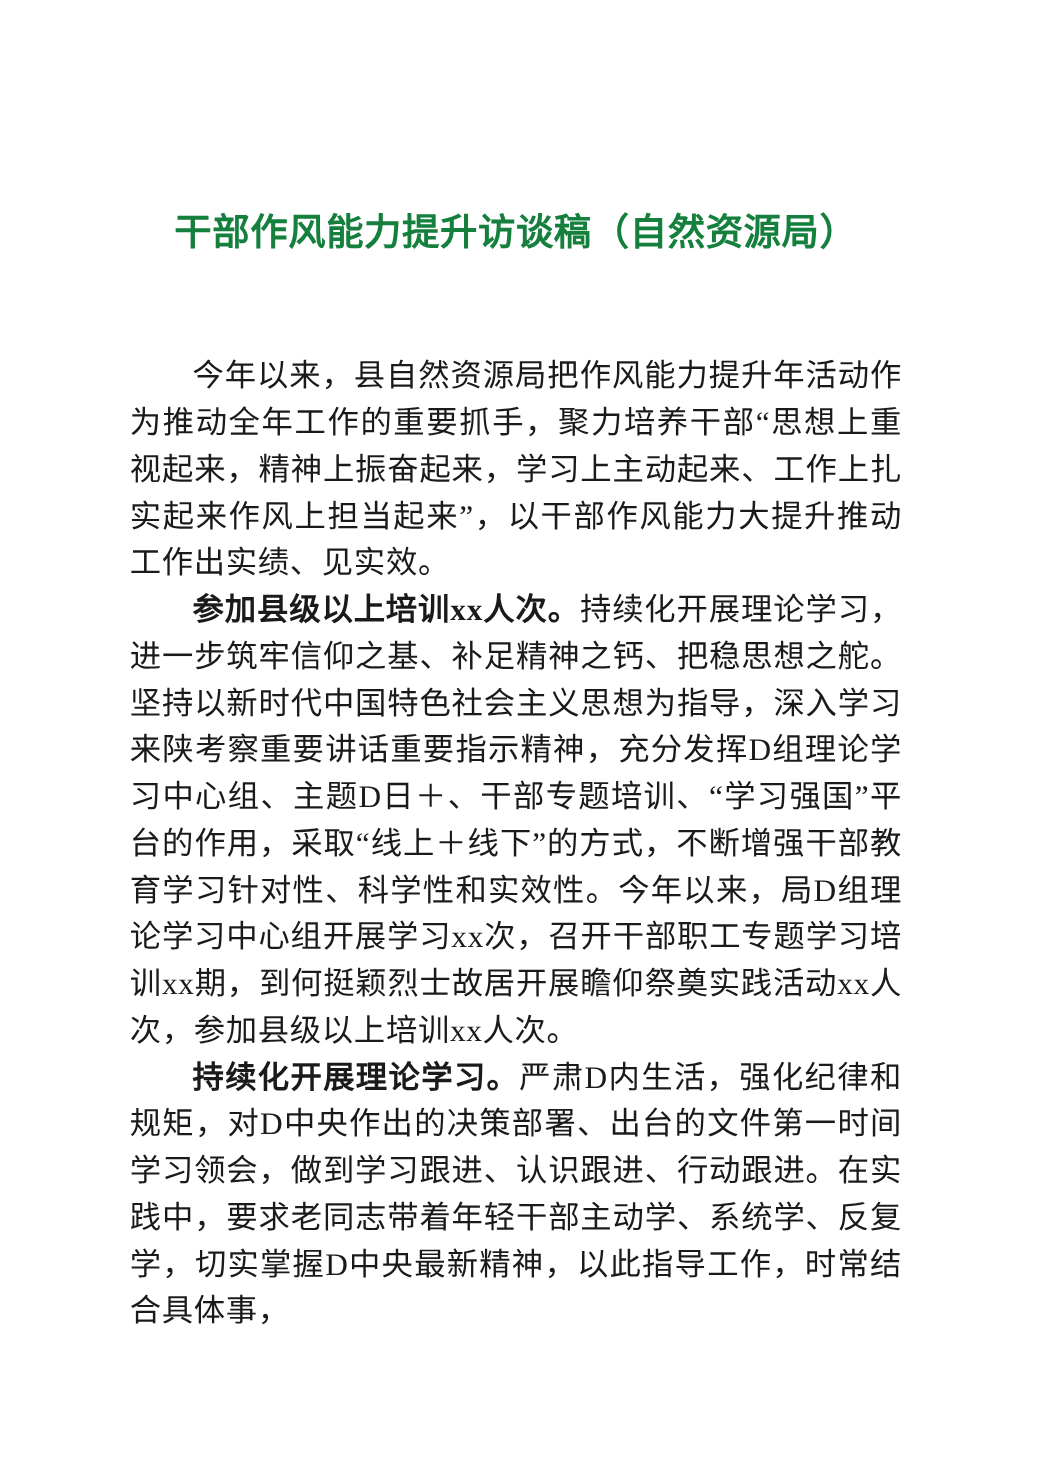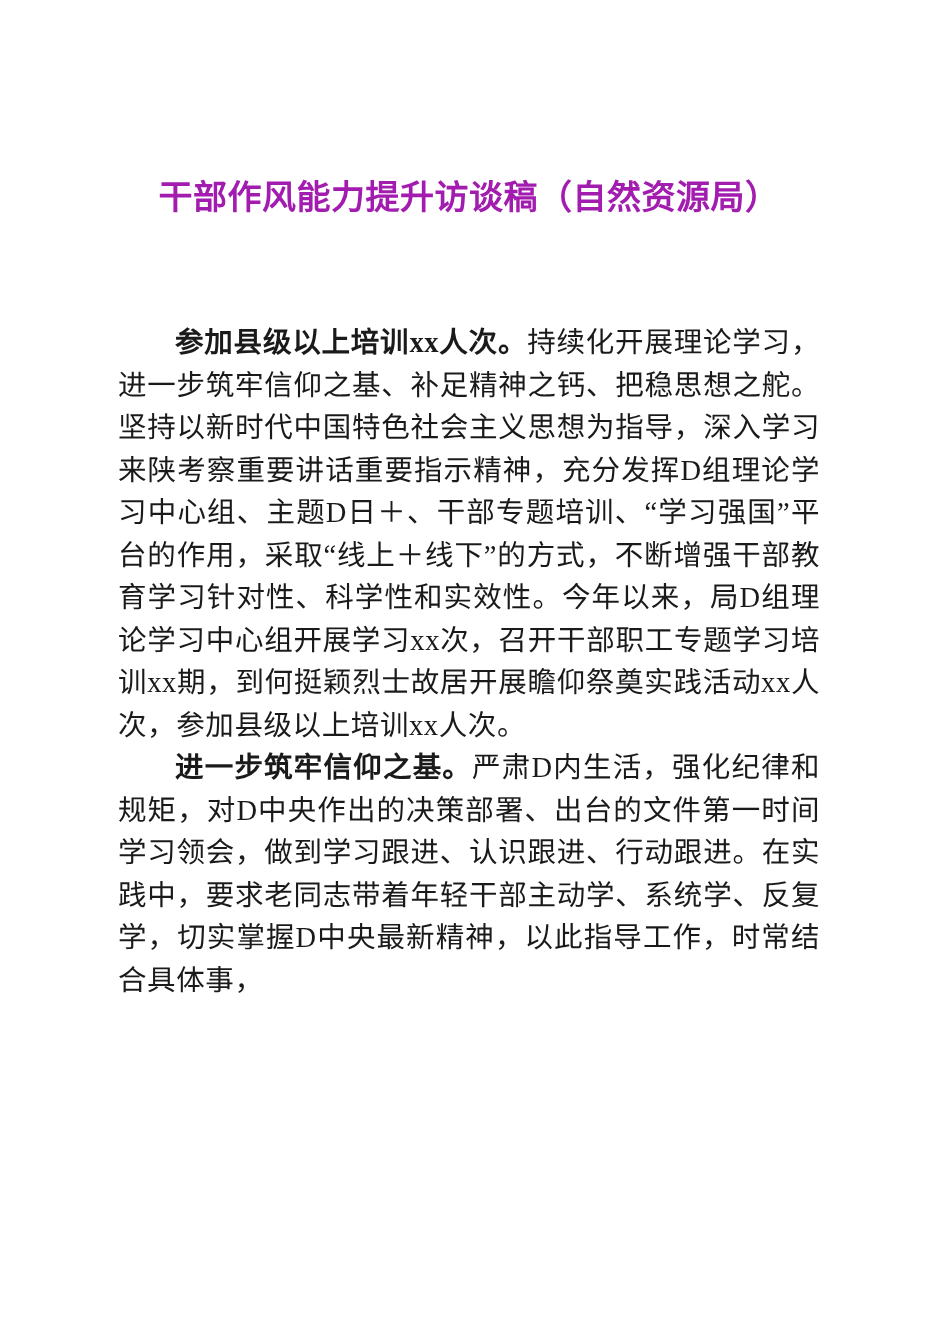--- a/index.html
+++ b/index.html
@@ -15,28 +15,28 @@
     background: #ffffff;
     margin: 0 auto;
     overflow: hidden;
     box-sizing: border-box;
   }
   .doc-title {
     font-family: "Liberation Serif", "DejaVu Serif", serif;
     font-weight: bold;
     font-size: 34px;
     line-height: 44px;
-    color: #a21caf;
+    color: #15803d;
     text-align: center;
     letter-spacing: 0.5px;
     margin: 0;
     padding: 0;
     position: absolute;
     left: 118px;
-    top: 176px;
+    top: 191px;
     width: 702px;
   }
   .paragraphs {
     position: absolute;
     left: 118px;
     top: 322px;
     width: 702px;
   }
   p.para {
     font-family: "Liberation Serif", "DejaVu Serif", serif;
@@ -58,24 +58,27 @@
 </style>
 </head>
 <body>
 
 <div class="page">
 
   <h1 class="doc-title">干部作风能力提升访谈稿（自然资源局）</h1>
 
   <div class="paragraphs">
 
+    <p class="para">
+      <span class="lead"></span><span>今年以来，县自然资源局把作风能力提升年活动作为推动全年工作的重要抓手，聚力培养干部“思想上重视起来，精神上振奋起来，学习上主动起来、工作上扎实起来作风上担当起来”，以干部作风能力大提升推动工作出实绩、见实效。</span>
+    </p>
 
     <p class="para">
       <span class="lead">参加县级以上培训xx人次。</span><span>持续化开展理论学习，进一步筑牢信仰之基、补足精神之钙、把稳思想之舵。坚持以新时代中国特色社会主义思想为指导，深入学习来陕考察重要讲话重要指示精神，充分发挥D组理论学习中心组、主题D日＋、干部专题培训、“学习强国”平台的作用，采取“线上＋线下”的方式，不断增强干部教育学习针对性、科学性和实效性。今年以来，局D组理论学习中心组开展学习xx次，召开干部职工专题学习培训xx期，到何挺颖烈士故居开展瞻仰祭奠实践活动xx人次，参加县级以上培训xx人次。</span>
     </p>
 
     <p class="para">
-      <span class="lead">进一步筑牢信仰之基。</span><span>严肃D内生活，强化纪律和规矩，对D中央作出的决策部署、出台的文件第一时间学习领会，做到学习跟进、认识跟进、行动跟进。在实践中，要求老同志带着年轻干部主动学、系统学、反复学，切实掌握D中央最新精神，以此指导工作，时常结合具体事，</span>
+      <span class="lead">持续化开展理论学习。</span><span>严肃D内生活，强化纪律和规矩，对D中央作出的决策部署、出台的文件第一时间学习领会，做到学习跟进、认识跟进、行动跟进。在实践中，要求老同志带着年轻干部主动学、系统学、反复学，切实掌握D中央最新精神，以此指导工作，时常结合具体事，</span>
     </p>
 
   </div>
 
 </div>
 
 </body></html>

